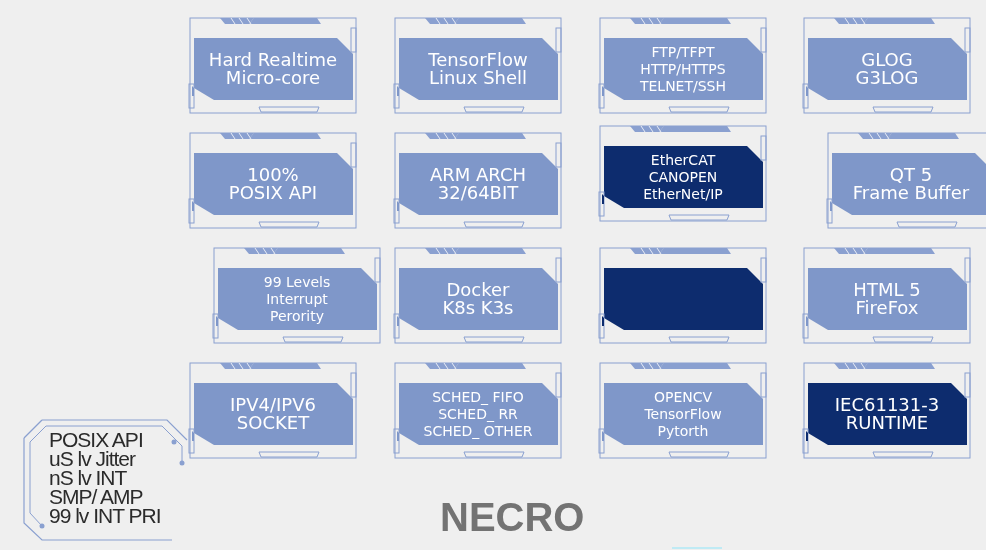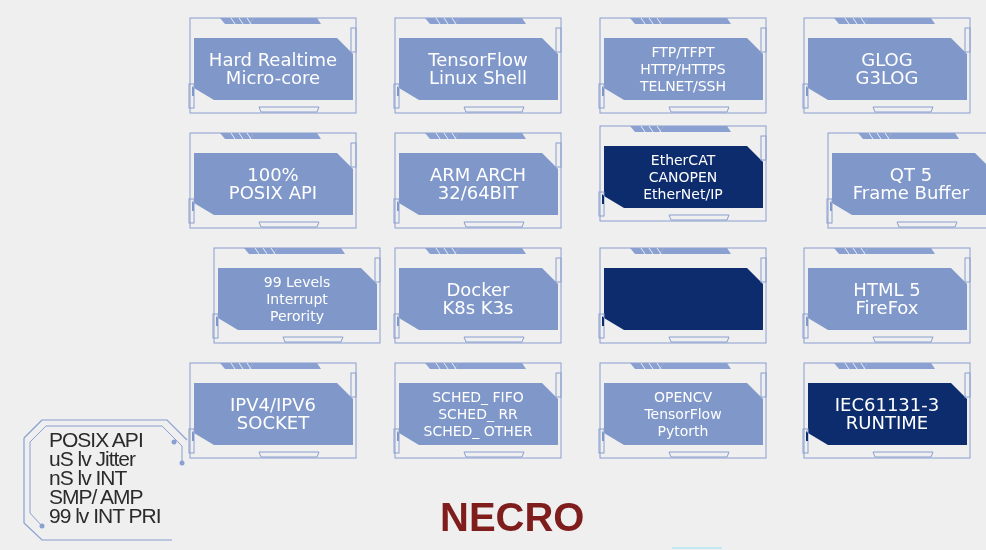--- a/index.html
+++ b/index.html
@@ -11,21 +11,21 @@
          display:flex; flex-direction:column; align-items:center; justify-content:center;
          color:#ffffff; font-size:18px; line-height:18px; text-align:center; }
   .card .label.l3 { font-size:14px; line-height:17px;align-items:center; }
   .card .label span { display:block; white-space:nowrap; }
   .side { position:absolute; left:22px; top:418px; width:170px; height:124px; }
   .side svg { position:absolute; left:0; top:0; }
   .side .txt { position:absolute; left:27px; top:12px; color:#2b2b2b; font-family:"Liberation Sans", sans-serif;
          font-size:21px; line-height:19px; letter-spacing:-1px; }
   .side .txt span { display:block; white-space:nowrap; }
   .title { position:absolute; left:440px; top:495px; font-family:"Liberation Sans", sans-serif;
-         font-weight:bold; font-size:40px; color:#7f1d1d; letter-spacing:0px; }
+         font-weight:bold; font-size:40px; color:#737373; letter-spacing:0px; }
   .underline { position:absolute; left:672px; top:547px; width:50px; height:2px; background:#bfeaf4; }
 </style>
 </head>
 <body>
 
 <div id="grid">
     <div class="card" style="left: 189px; top: 16px;">
     <svg class="frame" viewBox="0 0 168 98">
       <rect x="1" y="2" width="166" height="95" fill="none" stroke="#8aa0d0" stroke-width="1"></rect>
       <polygon points="31,2 65,2 60,8 36,8" fill="#8aa0d0"></polygon>

